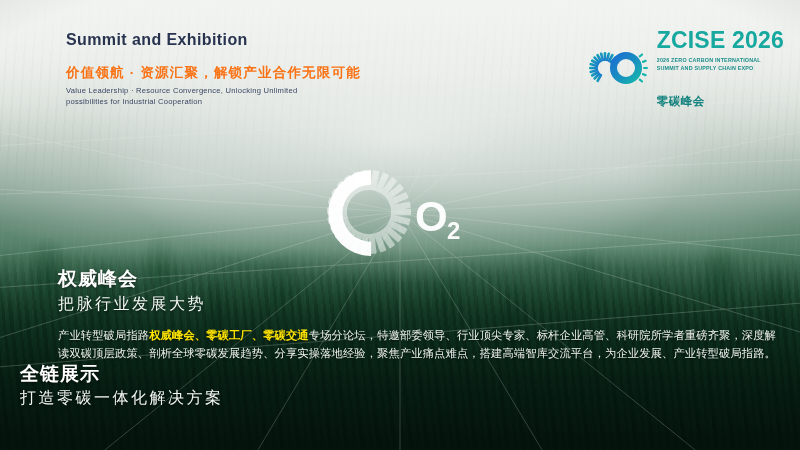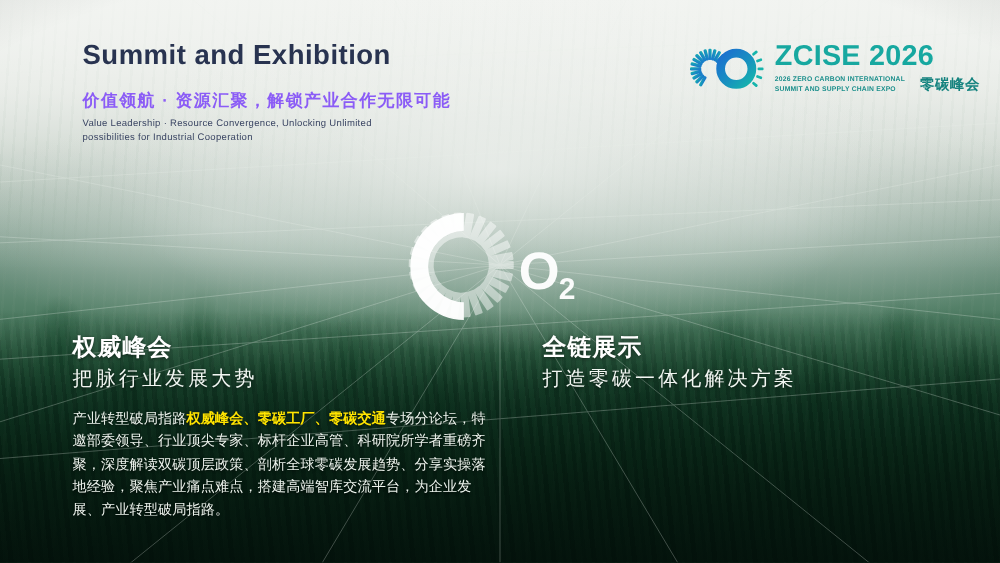--- a/index.html
+++ b/index.html
@@ -93,66 +93,67 @@
   .header { position:absolute; top:0; left:0; right:0; height:150px; }
 
   .title-block { position:absolute; left:66px; top:26px; }
   .title-cn {
     font-size:42px; font-weight:700; letter-spacing:7px;
     color:#24211f; line-height:1.06; white-space:nowrap;
     text-shadow:0 1px 2px rgba(255,255,255,0.45);
   }
   .title-en {
     margin-top:5px;
-    font-size:22px; font-weight:700; letter-spacing:.4px;
+    font-size:16px; font-weight:700; letter-spacing:.4px;
     color:#283350; white-space:nowrap;
   }
   .tagline-cn {
     margin-top:15px;
     font-size:13.5px; font-weight:700; letter-spacing:1.2px;
-    color:#8b5cf6; white-space:nowrap;
+    color:#f97316; white-space:nowrap;
   }
   .tagline-en {
     margin-top:3px;
     font-size:7.6px; font-weight:400; letter-spacing:.25px;
     color:#3a4563; line-height:1.45; max-width:252px;
   }
 
   
   .logo-lockup {
     position:absolute; right:16px; top:29px;
     display:flex; align-items:center; gap:9px;
   }
   .logo-mark { width:62px; height:52px; flex:0 0 auto; }
   .logo-text { display:flex; flex-direction:column; justify-content:center; }
   .logo-word {
     font-size:23px; font-weight:700; letter-spacing:.2px;
     color:#17a8a0; line-height:1; white-space:nowrap;
   }
-  .logo-sub-row { display:flex; align-items:center; gap:12px; margin-top:5px; }
+  .logo-sub-row { display:flex; align-items:flex-start; gap:23px; margin-top:5px;flex-direction:column; }
   .logo-sub-en {
     font-size:5.4px; font-weight:700; letter-spacing:.18px;
     color:#1c8f8c; line-height:1.45; white-space:nowrap;
   }
   .logo-sub-cn {
     font-size:11.5px; font-weight:700; letter-spacing:.5px;
     color:#15837f; line-height:1; white-space:nowrap;
   }
 
   
   .co2-mark {
     position:absolute; left:50%; top:152px;
     transform:translateX(-50%);
     width:190px; height:120px;
   }
 
   
   .columns {
     position:absolute; left:0; right:0; top:268px; height:160px;
     display:flex;
+    flex-direction:column;
   }
   .col { flex:1 1 0; padding:0 18px 0 0; }
   .col-left  { padding-left:58px; }
   .col-right { padding-left:20px; padding-right:28px; }
 
   .col-title {
     font-size:19px; font-weight:700; letter-spacing:1px;
     color:#ffffff; line-height:1.15;
     text-shadow:0 1px 3px rgba(0,0,0,0.55);
   }

